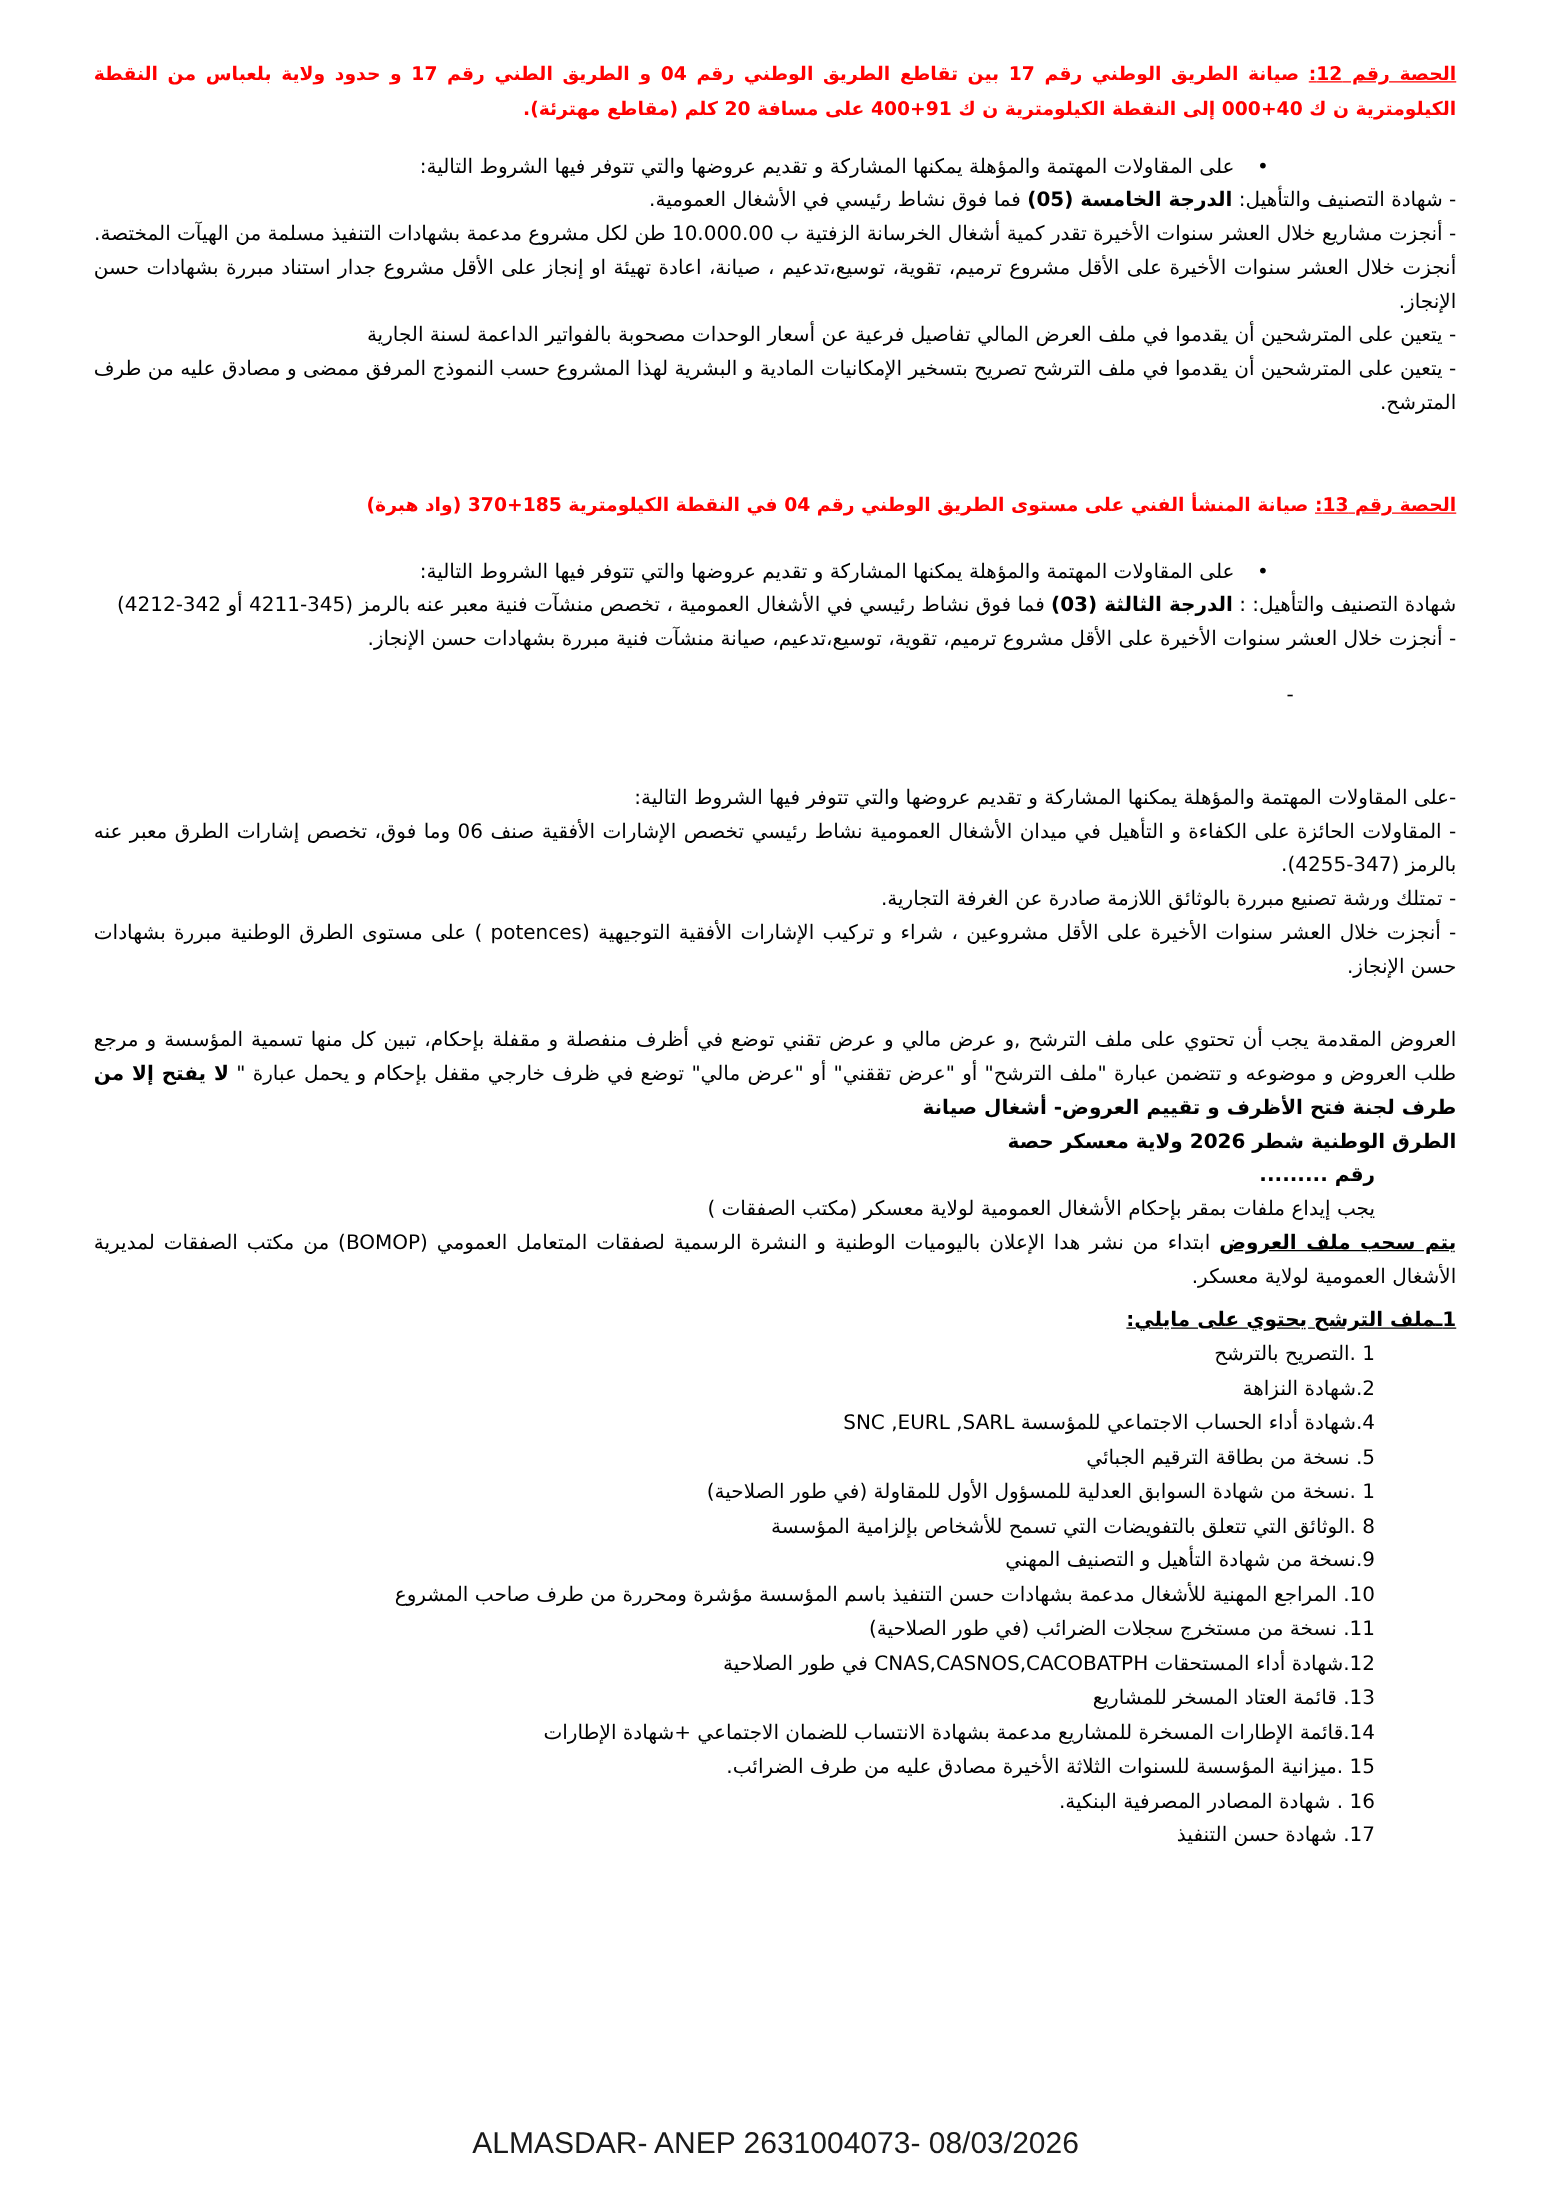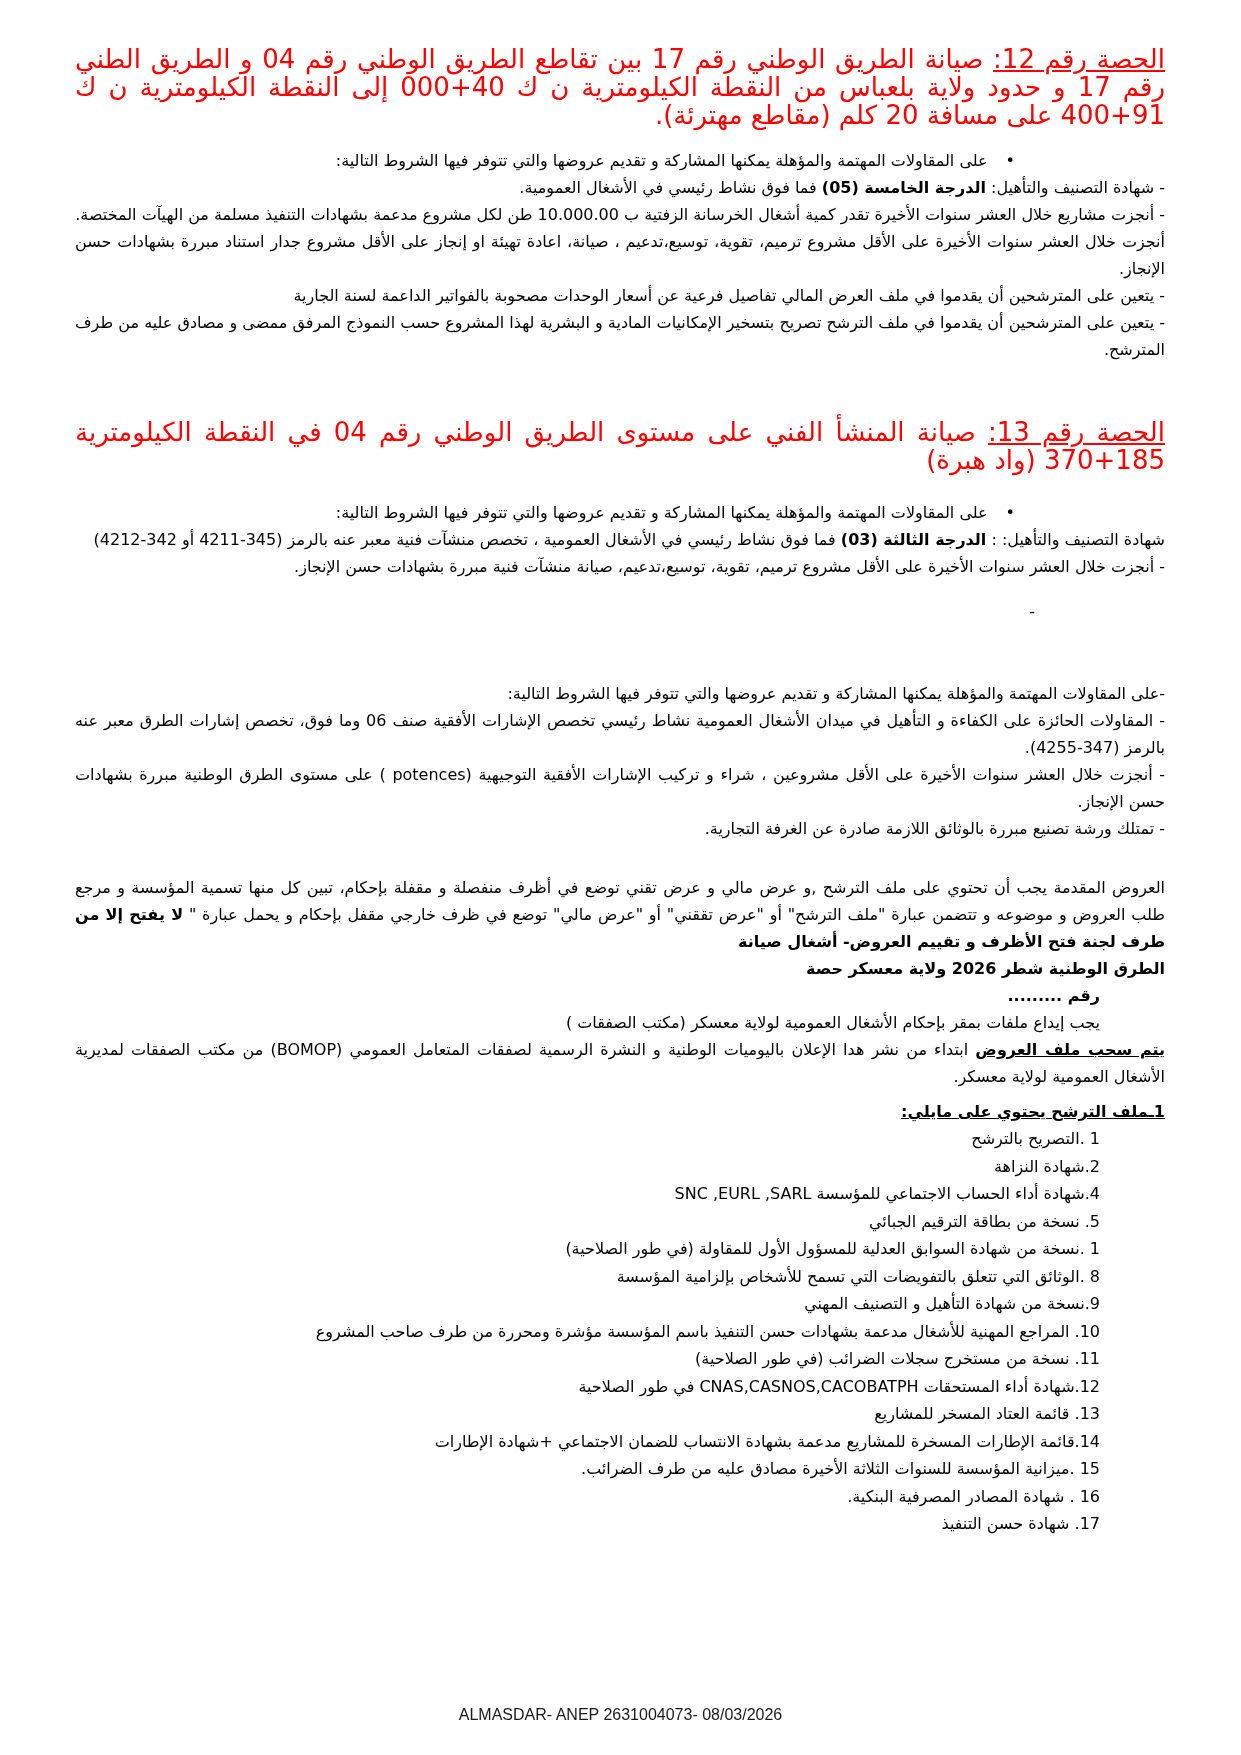--- a/index.html
+++ b/index.html
@@ -8,38 +8,38 @@
     width:1241px; height:1755px; position:relative; overflow:hidden;
     background:#ffffff; color:#000;
     direction:rtl; text-align:justify;
     font-family:"DejaVu Sans","Liberation Serif",serif;
     font-size:16px; line-height:27px;
     padding:45px 76px 0 75px;
   }
   .red  { color:#fe0000; }
   .b    { font-weight:bold; }
   .u    { text-decoration:underline; }
-  .h    { font-size:26px; line-height:28px; font-weight:normal; }
+  .h    { font-size:15px; line-height:28px; font-weight:bold; }
   .h13  { margin-top:55px; margin-bottom:25px; }
   .h12  { margin-bottom:18px; }
   .bullet-p { padding-right:150px; }
   .bullet   { margin-left:18px; }
   .dash-line { padding-right:130px; margin-top:18px; text-align:right; }
   .gap55 { margin-top:55px; }
   .gap20 { margin-top:32px; }
   .center-bold { font-weight:bold; text-align:right; padding-left:215px; }
   .num-line { font-weight:bold; padding-right:65px; text-align:right; }
   .indent65 { padding-right:65px; text-align:right; }
   .dossier-heading { font-weight:bold; text-decoration:underline; margin-top:8px; }
   .dossier-list { padding-right:65px; line-height:27.5px; text-align:right; }
   .footer {
     position:absolute; left:0; right:0; bottom:28px;
     text-align:center; direction:ltr;
     font-family:"Liberation Sans","DejaVu Sans",sans-serif;
-    font-size:16px; color:#1a1a1a; line-height:24px;
+    font-size:24px; color:#1a1a1a; line-height:24px;
   }
 </style>
 </head>
 <body>
 
 <div class="page">
 
   <div class="h red h12">
     <span class="u">الحصة رقم 12:</span><span> صيانة الطريق الوطني رقم 17 بين تقاطع الطريق الوطني رقم 04 و الطريق الطني رقم 17 و حدود ولاية بلعباس من النقطة الكيلومترية ن ك 40+000 إلى النقطة الكيلومترية ن ك 91+400  على مسافة 20 كلم (مقاطع مهترئة).</span>
   </div>
@@ -68,22 +68,22 @@
     <div>
       <span>شهادة التصنيف والتأهيل: : </span><span class="b">الدرجة الثالثة (03)</span><span> فما فوق نشاط رئيسي في الأشغال العمومية ، تخصص منشآت فنية  معبر عنه بالرمز (345-4211 أو 342-4212)</span>
     </div>
     <div>- أنجزت خلال العشر سنوات الأخيرة على الأقل مشروع ترميم، تقوية، توسيع،تدعيم، صيانة منشآت فنية مبررة بشهادات حسن الإنجاز.</div>
     <div class="dash-line">-</div>
   </div>
 
   <div class="gap55">
     <div>-على المقاولات المهتمة والمؤهلة يمكنها المشاركة و تقديم عروضها والتي تتوفر فيها الشروط التالية:</div>
     <div>- المقاولات الحائزة على الكفاءة و التأهيل في ميدان الأشغال العمومية نشاط رئيسي تخصص الإشارات الأفقية صنف 06 وما فوق، تخصص إشارات الطرق   معبر عنه بالرمز (347-4255).</div>
+    <div>- تمتلك ورشة تصنيع مبررة بالوثائق اللازمة صادرة عن الغرفة التجارية.</div>
     <div>- أنجزت خلال العشر سنوات الأخيرة على الأقل مشروعين ، شراء و تركيب الإشارات الأفقية التوجيهية (potences ) على مستوى الطرق الوطنية مبررة بشهادات حسن الإنجاز.</div>
-    <div>- تمتلك ورشة تصنيع مبررة بالوثائق اللازمة صادرة عن الغرفة التجارية.</div>
   </div>
 
   <div class="gap20">
     <div>
       <span>العروض المقدمة يجب أن تحتوي على ملف الترشح ,و عرض مالي و عرض تقني توضع في أظرف منفصلة و مقفلة بإحكام، تبين كل منها تسمية المؤسسة و مرجع طلب العروض و موضوعه و تتضمن عبارة "ملف الترشح" أو "عرض تققني" أو "عرض مالي" توضع في ظرف خارجي مقفل بإحكام و يحمل عبارة " </span><span class="b">لا يفتح إلا من طرف لجنة فتح الأظرف و تقييم العروض- أشغال صيانة</span>
     </div>
     <div class="center-bold">الطرق الوطنية شطر 2026 ولاية معسكر حصة</div>
     <div class="num-line">رقم .........</div>
     <div class="indent65">يجب إيداع ملفات بمقر بإحكام الأشغال العمومية لولاية  معسكر  (مكتب الصفقات )</div>
     <div>

